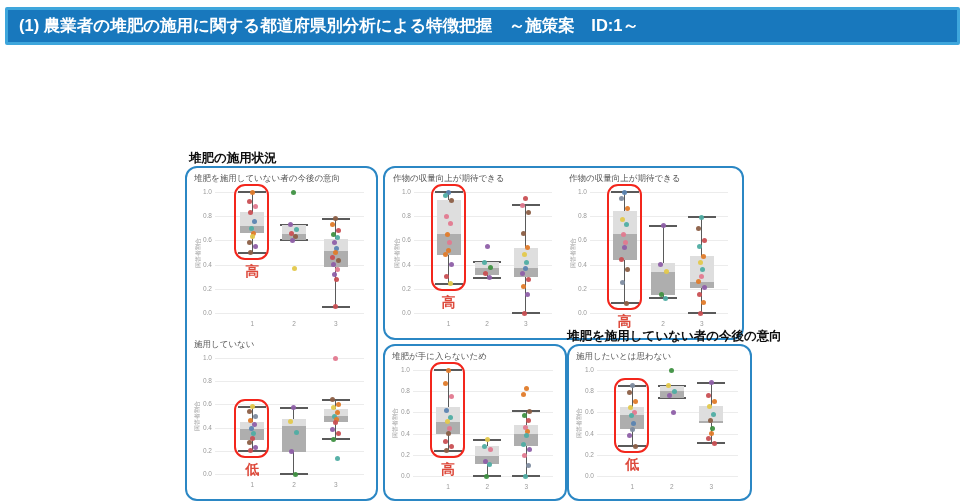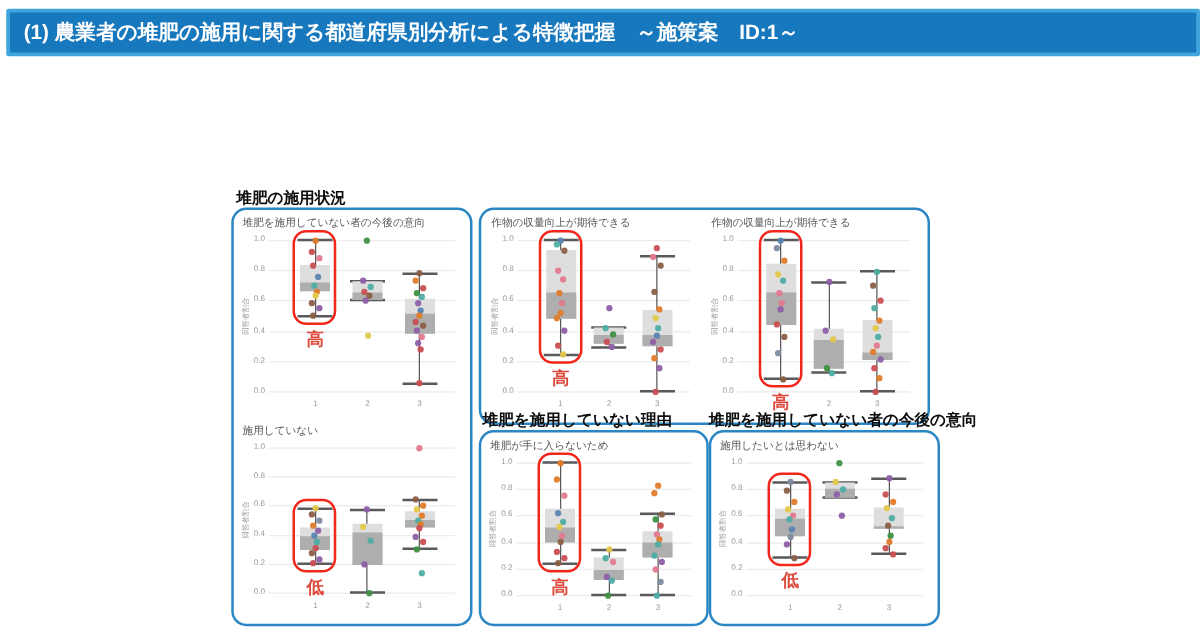--- a/index.html
+++ b/index.html
@@ -321,21 +321,20 @@
             <div class="dot" style="left: 112.28px; top: 99.09px; background: rgb(142, 95, 168);"></div>
             <div class="dot" style="left: 107.28px; top: 106.35px; background: rgb(201, 79, 83);"></div>
             <div class="dot" style="left: 111.28px; top: 113.61px; background: rgb(224, 123, 42);"></div>
             <div class="dot" style="left: 108.28px; top: 124.5px; background: rgb(201, 79, 83);"></div>
             <div class="xtick" style="left: 103.78px; top: 134px;">3</div>
           </div>
           <div class="sp-ylab" style="left: -57.5px; top: 78.5px; width: 133px;">回答者割合</div>
         </div>
     </div>
 
-    <div class="panel-title" style="left:386px;top:328px;">堆肥を施用していない理由</div>
     <div class="panel-frame" style="left:383px;top:344px;width:180px;height:153px;">
       <div class="subplot-slot" style="left:1px;top:2px;width:174px;height:147px;">
           <div class="sp-title" style="left: 6px; top: 3px;">堆肥が手に入らないため</div>
           <div class="sp-area" style="left: 27px; top: 16px; width: 140px; height: 118px;">
             <div class="grid" style="top: 6px; background: rgb(236, 236, 236);"></div>
             <div class="ytick" style="top: 2px;">1.0</div>
             <div class="grid" style="top: 27px; background: rgb(236, 236, 236);"></div>
             <div class="ytick" style="top: 23px;">0.8</div>
             <div class="grid" style="top: 48px; background: rgb(236, 236, 236);"></div>
             <div class="ytick" style="top: 44px;">0.6</div>

